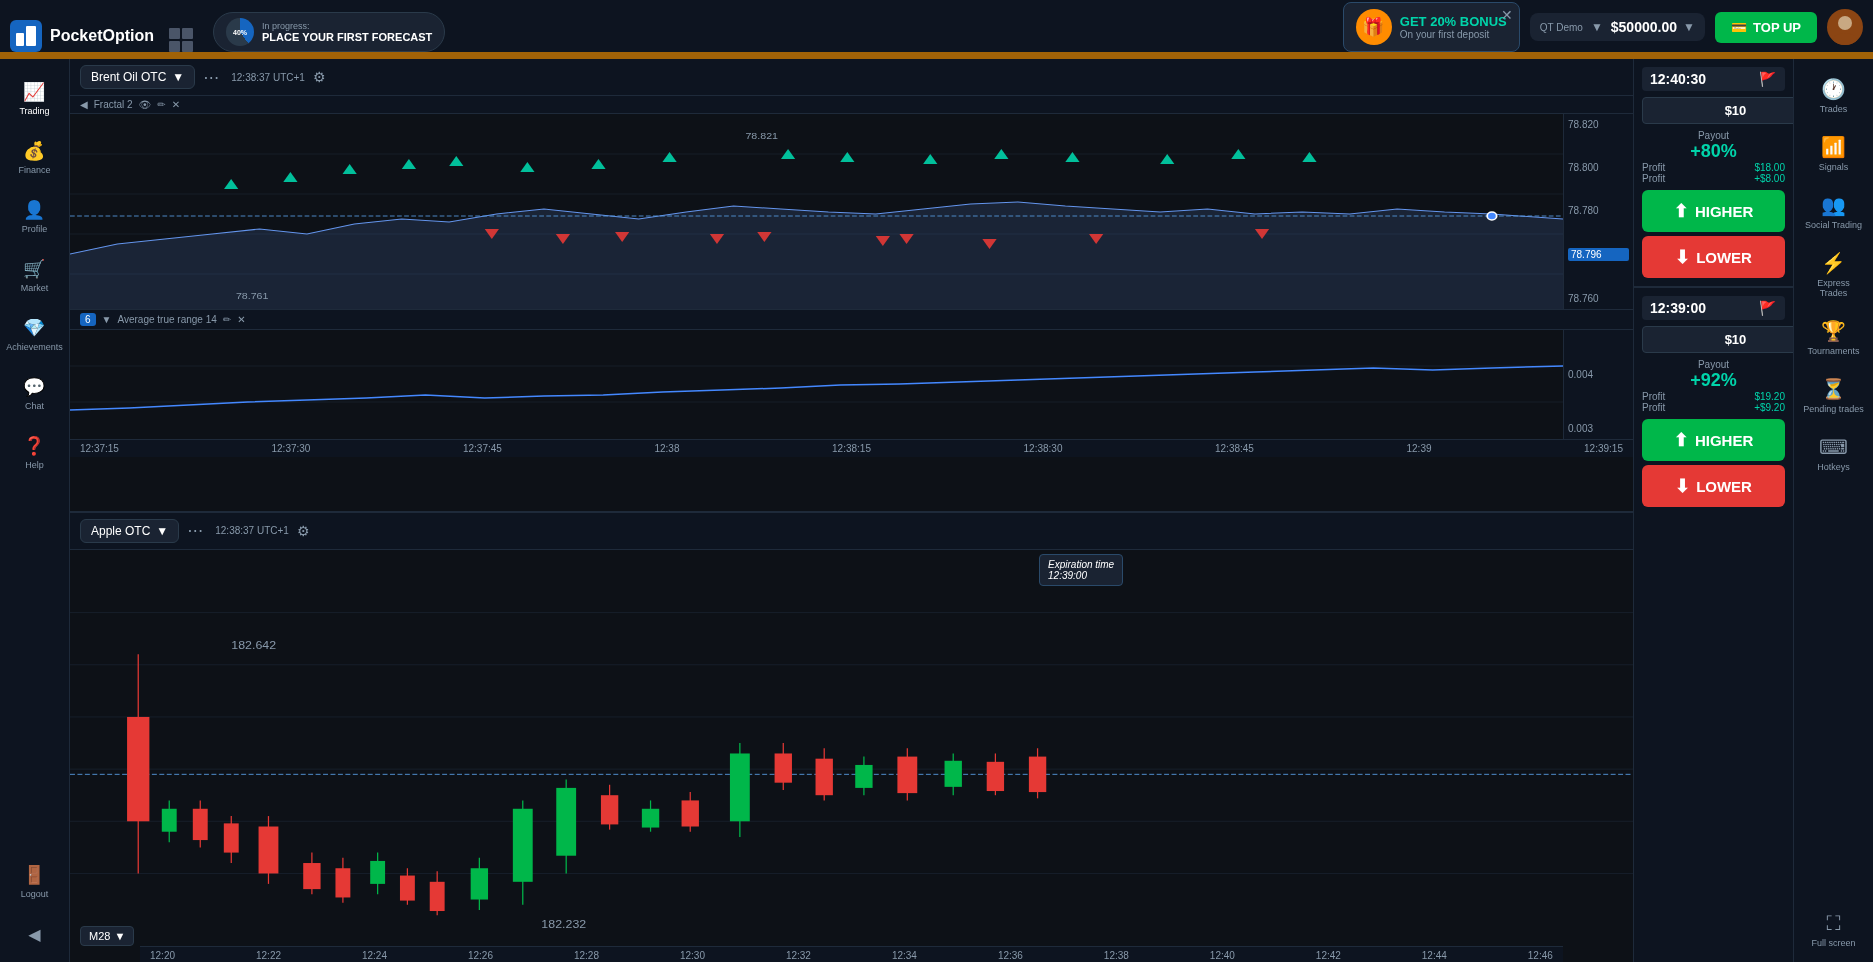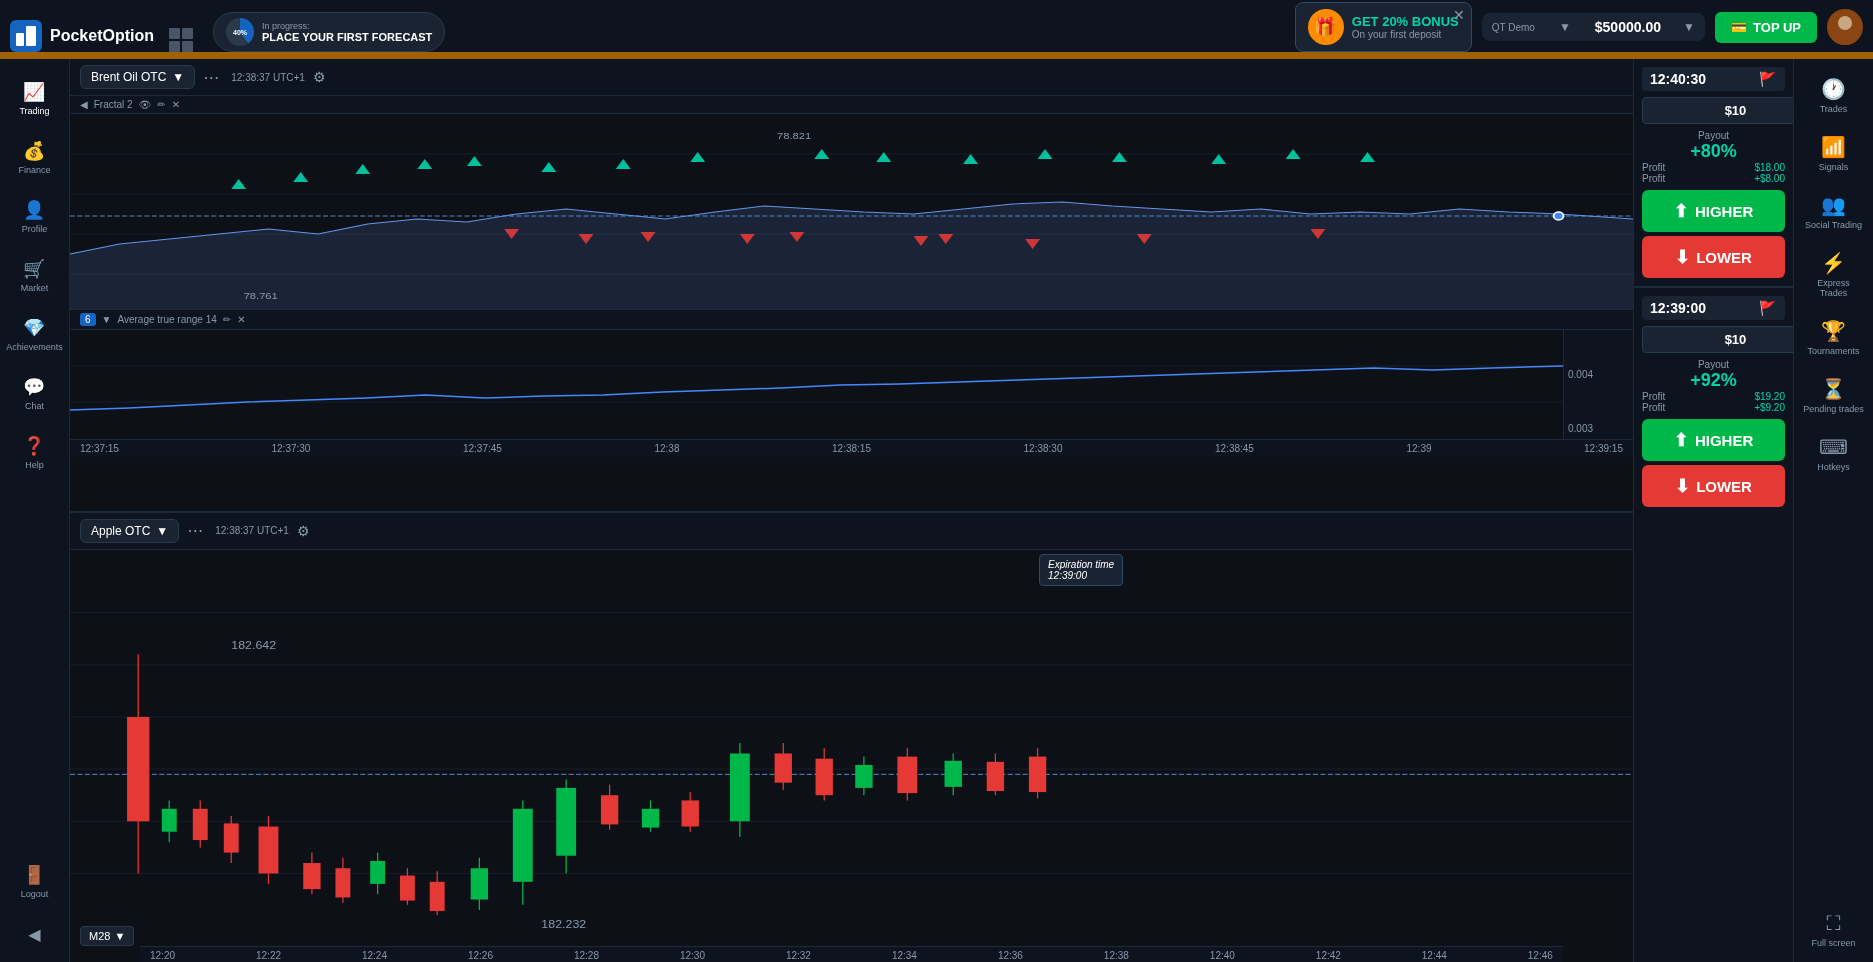--- a/index.html
+++ b/index.html
@@ -18,21 +18,21 @@
     .progress-badge { display: flex; align-items: center; gap: 8px; background: #1a2332; border: 1px solid #2a3a4a; border-radius: 20px; padding: 5px 12px; }
     .progress-circle { width: 28px; height: 28px; border-radius: 50%; background: conic-gradient(#1565c0 40%, #2a3a4a 40%); display: flex; align-items: center; justify-content: center; font-size: 8px; color: #fff; }
 
     .header-right { margin-left: auto; display: flex; align-items: center; gap: 10px; }
     .bonus-banner { background: #1a2332; border: 1px solid #2a4a6a; border-radius: 8px; padding: 6px 12px; display: flex; align-items: center; gap: 8px; position: relative; }
     .bonus-icon { width: 36px; height: 36px; border-radius: 50%; background: #ff8c00; display: flex; align-items: center; justify-content: center; font-size: 18px; }
     .bonus-title { color: #00d4aa; font-weight: bold; font-size: 13px; }
     .bonus-sub { color: #8899aa; font-size: 10px; }
     .close-bonus { position: absolute; top: 4px; right: 6px; color: #8899aa; cursor: pointer; font-size: 14px; }
 
-    .account-info { display: flex; align-items: center; gap: 22px; background: #1a2332; border-radius: 8px; padding: 6px 10px; }
+    .account-info { display: flex; align-items: center; gap: 6px; background: #1a2332; border-radius: 8px; padding: 6px 10px; }
     .account-label { font-size: 10px; color: #8899aa; }
     .account-balance { font-size: 14px; font-weight: bold; color: #fff; }
     .account-arrow { color: #8899aa; cursor: pointer; }
 
     .topup-btn { background: #00b74a; color: #fff; border: none; border-radius: 6px; padding: 8px 16px; font-size: 13px; font-weight: bold; cursor: pointer; display: flex; align-items: center; gap: 6px; }
     .avatar { width: 36px; height: 36px; border-radius: 50%; background: #8b4513; display: flex; align-items: center; justify-content: center; overflow: hidden; cursor: pointer; }
 
     
     .main-layout { display: flex; height: calc(962px - 55px); }
 
@@ -259,20 +259,27 @@
             <polygon points="1000,115 1006,125 1012,115" fill="#e53935" opacity="0.9"></polygon>
 
             <line x1="0" y1="102" x2="1260" y2="102" stroke="#5599dd" stroke-width="0.8" stroke-dasharray="4,2"></line>
 
             <circle cx="1200" cy="102" r="4" fill="#4488ff" stroke="#fff" stroke-width="1.5"></circle>
 
             <text x="140" y="185" fill="#8899aa" font-size="9">78.761</text>
             <text x="570" y="25" fill="#8899aa" font-size="9">78.821</text>
           </svg>
         </div>
+        <div class="price-axis">
+          <span>78.820</span>
+          <span>78.800</span>
+          <span>78.780</span>
+          <span style="background:#1565c0;color:#fff;padding:1px 3px;border-radius:2px;">78.796</span>
+          <span>78.760</span>
+        </div>
       </div>
 
       <div class="indicator-panel">
         <div style="position:absolute;top:0;left:0;right:0;display:flex;align-items:center;gap:6px;padding:3px 10px;background:#0d1420;border-bottom:1px solid #1e2a3a;font-size:10px;color:#8899aa;z-index:2;">
           <span style="background:#1565c0;color:#fff;border-radius:3px;padding:1px 5px;font-size:10px;">6</span>
           <span style="cursor:pointer;color:#8899aa;">▼</span>
           <span>Average true range 14</span>
           <span style="cursor:pointer;">✏</span>
           <span style="cursor:pointer;">✕</span>
         </div>

